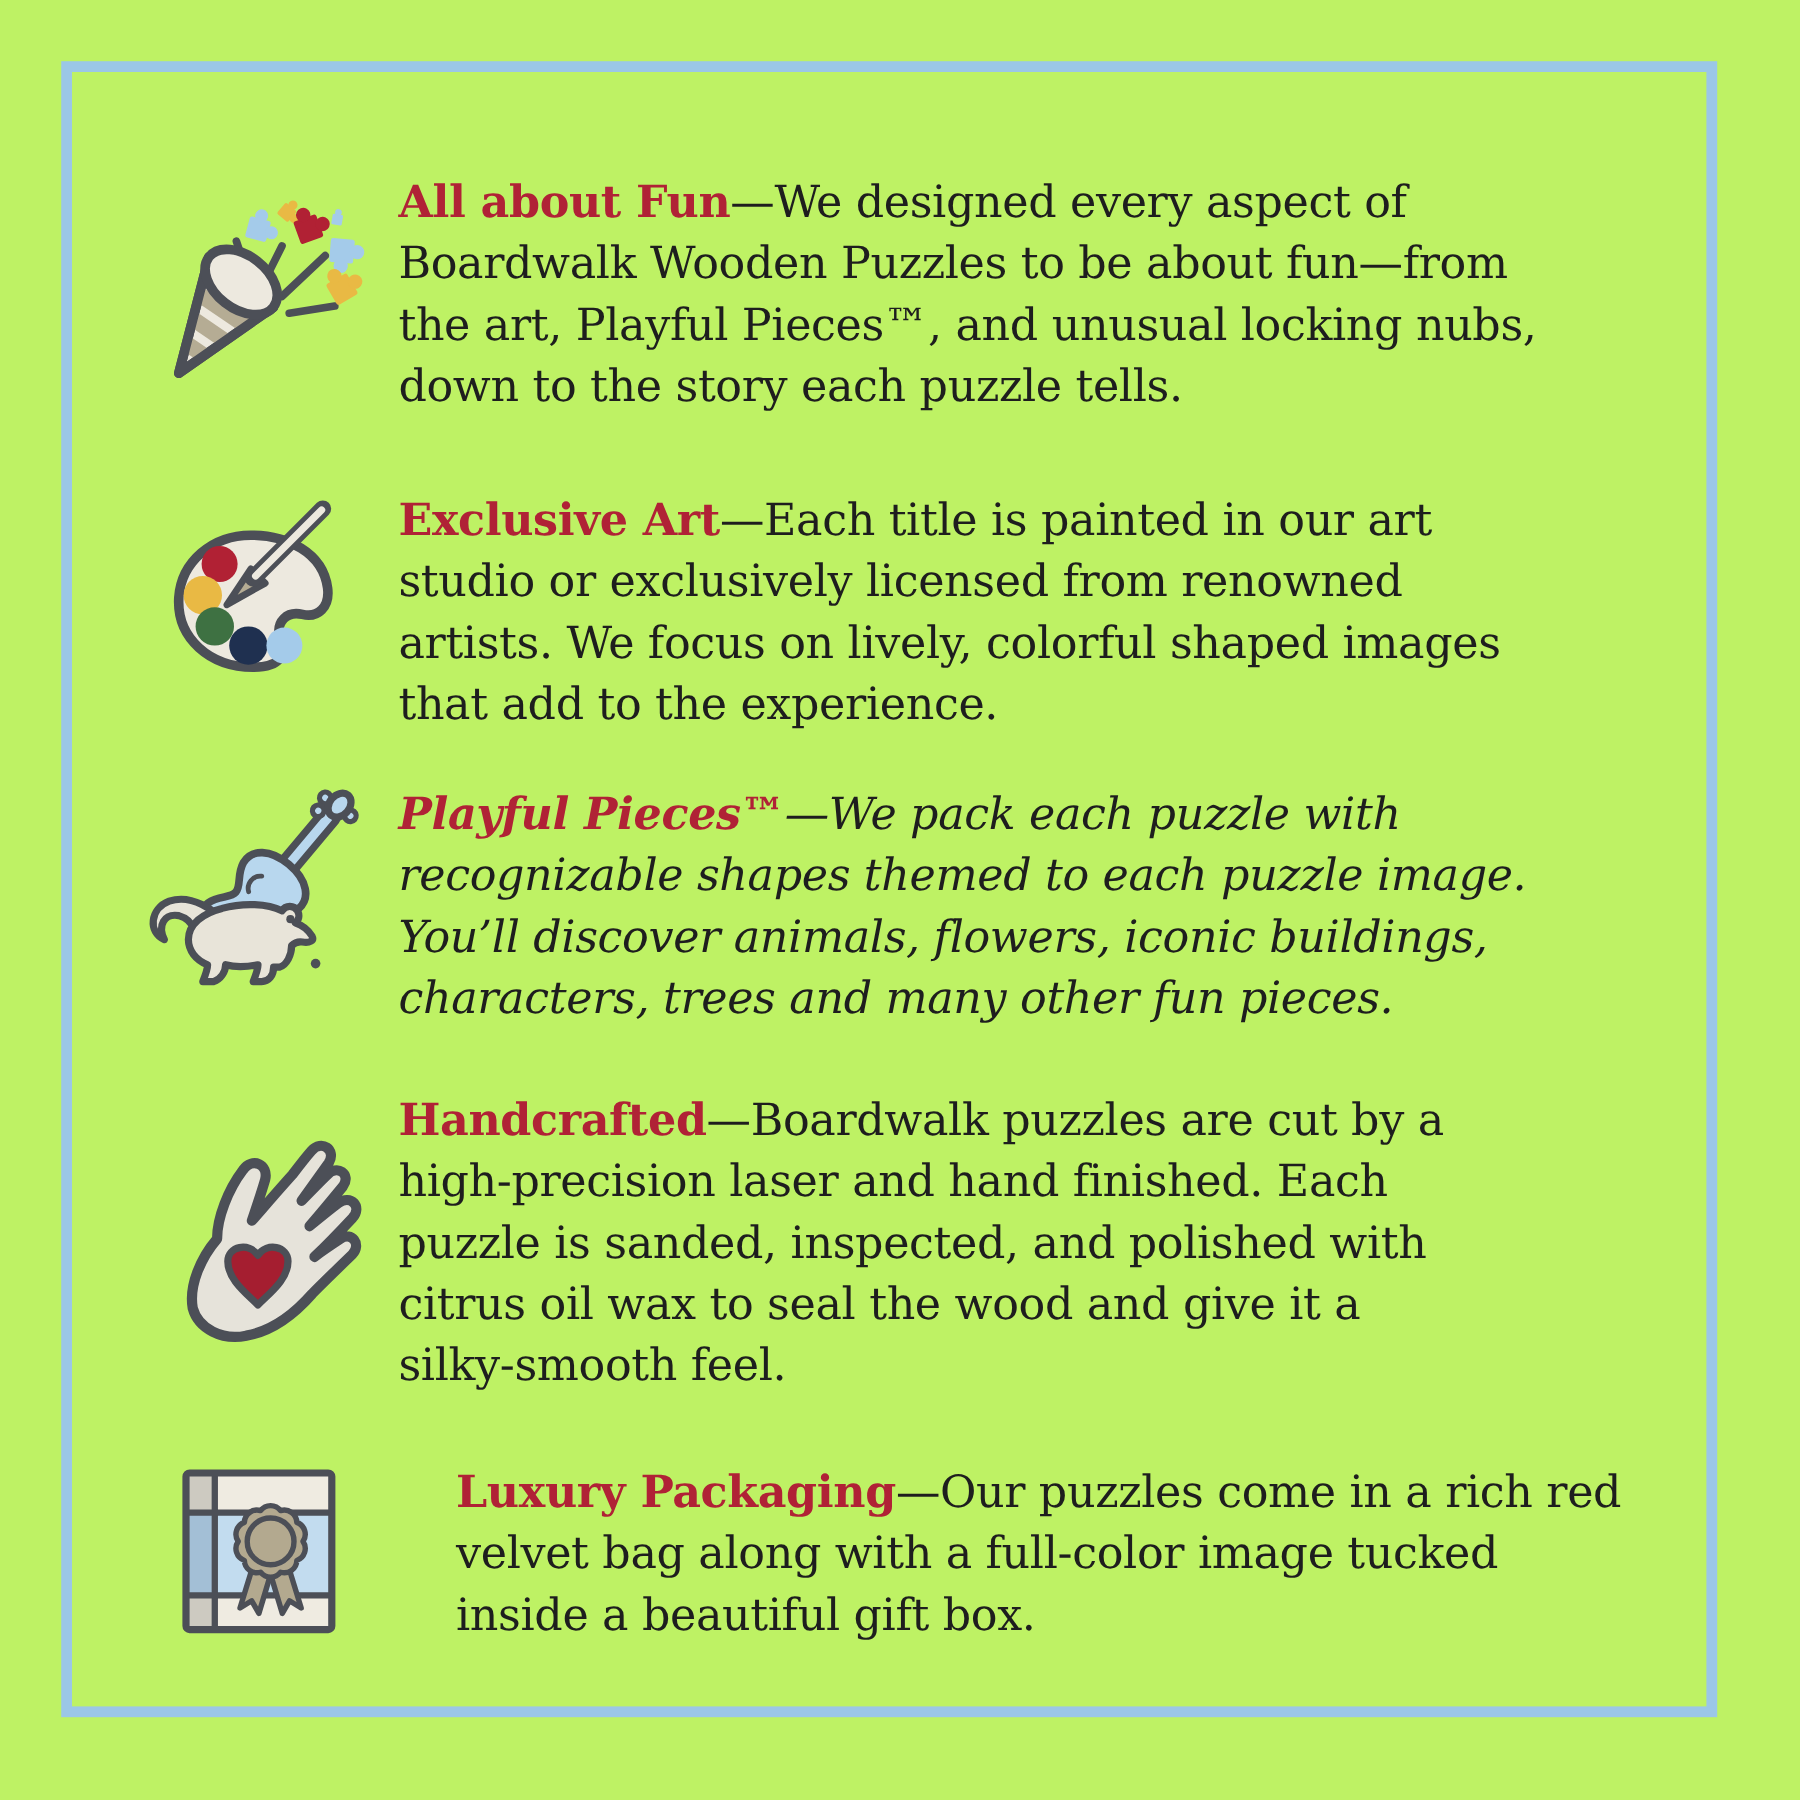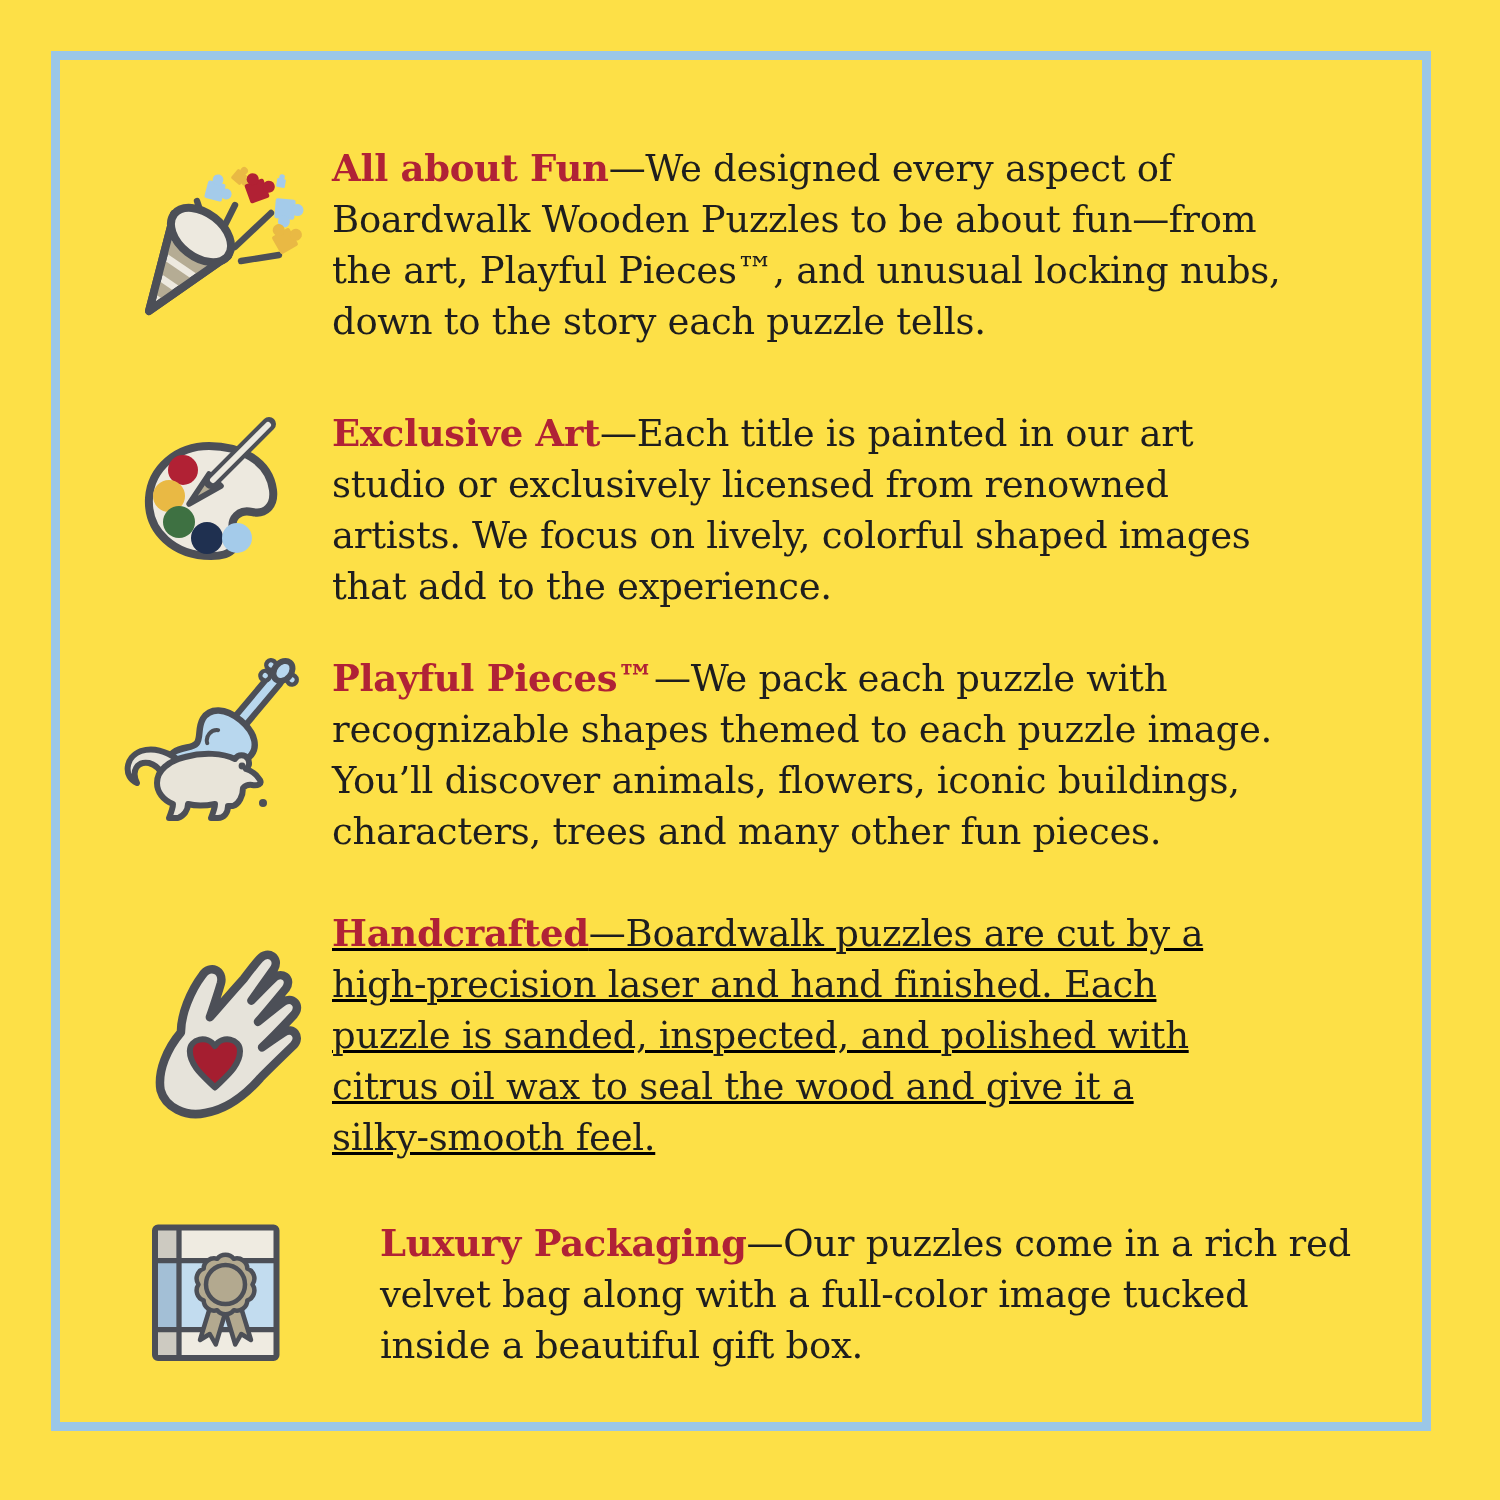--- a/index.html
+++ b/index.html
@@ -1,17 +1,17 @@
 <!DOCTYPE html>
 <html><head>
 <meta charset="utf-8">
 <style>
   html,body{margin:0;padding:0;background:#ffffff;}
   .canvas{
-    position:relative;width:1500px;height:1500px;background:#fde047;
+    position:relative;width:1500px;height:1500px;background:#bef264;
     font-family:"DejaVu Serif", serif;overflow:hidden;
   }
   .frame{
     position:absolute;left:51px;top:51px;width:1380px;height:1380px;
     border:9px solid #9BC7E7;box-sizing:border-box;
   }
   .row{position:absolute;left:110px;display:flex;align-items:center;}
   .icon-box{flex:0 0 222px;width:222px;display:flex;justify-content:center;align-items:center;}
   .text{
     width:1120px;font-size:37px;line-height:51px;color:#1E1E1E;
@@ -99,21 +99,21 @@
         <path d="M 74,7 L 45,36" stroke="#4C4F57" stroke-width="7" stroke-linecap="round" fill="none"></path>
         <path d="M 73.5,7.5 L 46,35" stroke="#EDE9DF" stroke-width="3" stroke-linecap="round" fill="none"></path>
       </svg>
     </div>
     <div class="text"><span class="h">Exclusive Art</span><span>—Each title is painted in our art
 studio or exclusively licensed from renowned
 artists. We focus on lively, colorful shaped images
 that add to the experience.</span></div>
   </div>
 
-  <div class="row" style="top:645px;">
+  <div class="row" style="top:645px;font-style:italic;">
     <div class="icon-box">
       <svg width="220" height="220" viewBox="0 0 110 110">
         <g transform="translate(0,-9) rotate(40 52 62)">
           <rect x="48.6" y="13" width="6.8" height="32" rx="2.5" fill="#B8D7EE" stroke="#4C4F57" stroke-width="3"></rect>
           <circle cx="45.8" cy="11" r="2.4" fill="#B8D7EE" stroke="#4C4F57" stroke-width="2.2"></circle>
           <circle cx="58.6" cy="10" r="2.4" fill="#B8D7EE" stroke="#4C4F57" stroke-width="2.2"></circle>
           <circle cx="47" cy="17" r="2.4" fill="#B8D7EE" stroke="#4C4F57" stroke-width="2.2"></circle>
           <ellipse cx="52.3" cy="9.5" rx="4.2" ry="5.5" fill="#B8D7EE" stroke="#4C4F57" stroke-width="3"></ellipse>
           <path d="M 52,42 C 62,42 68,47 67,53.5 C 66,59 61.5,61.5 61.5,65 C 61.5,68.5 66,70.5 67.5,76 C 69.5,84 62,91 52,91 C 42,91 34.5,84 36.5,76 C 38,70.5 42.5,68.5 42.5,65 C 42.5,61.5 38,59 37,53.5 C 36,47 42,42 52,42 Z" fill="#B8D7EE" stroke="#4C4F57" stroke-width="3.2" stroke-linejoin="round"></path>
           <path d="M 46.5,53 C 43.5,55 43.5,59.5 46.5,61.5 M 57.5,63.5 C 60.5,65.5 60.5,70 57.5,72" fill="none" stroke="#4C4F57" stroke-width="2" stroke-linecap="round"></path>
@@ -123,21 +123,21 @@
         <circle cx="65.5" cy="60.5" r="1.7" fill="#4C4F57"></circle>
         <circle cx="76" cy="79" r="2" fill="#4C4F57"></circle>
       </svg>
     </div>
     <div class="text"><span class="h">Playful Pieces™</span><span>—We pack each puzzle with
 recognizable shapes themed to each puzzle image.
 You’ll discover animals, flowers, iconic buildings,
 characters, trees and many other fun pieces.</span></div>
   </div>
 
-  <div class="row" style="top:908px;text-decoration:underline;">
+  <div class="row" style="top:908px;">
     <div class="icon-box">
       <svg width="190" height="215" viewBox="0 0 100 110">
         <g transform="translate(-6,-14) scale(1.32)">
           <g transform="rotate(30 38 60)">
             <path d="M 28,82 C 23,76 22,66 23.5,58 C 20,52 18.5,42 19.5,34 C 20,28.5 26,28 27.5,33 C 28.5,37 29.5,42 30.5,47 C 31.5,42 33,34 34.5,27 C 35,23 35.5,19.5 36,17 C 37,12 43,12.5 43,17.5 C 42.5,23 42,28 41.5,33 C 42.5,29 43.5,25 44.5,21.5 C 45.5,16.5 51.5,17 51,22 C 50,28 49,34 48,39 C 49.5,35 51,31 52.5,27.5 C 54.5,23 60,24.5 59,29.5 C 57.5,36 56,42 54.5,47 C 56,43.5 57.5,40.5 59,37.5 C 61,33.5 66,35.5 65,40 C 63,47 61,54 60,58 C 58,68 54,76 48,81 C 42,86.5 33,87 28,82 Z" fill="#E6E3DA" stroke="#4C4F57" stroke-width="3.4" stroke-linejoin="round" stroke-linecap="round"></path>
           </g>
           <path d="M 40,73 C 36,69 30,64.5 30,58.5 C 30,53.5 37,52 40,56.5 C 43,52 50,53.5 50,58.5 C 50,64.5 44,69 40,73 Z" fill="#A51E30" stroke="#4C4F57" stroke-width="2.4" stroke-linejoin="round"></path>
         </g>
       </svg>
     </div>

